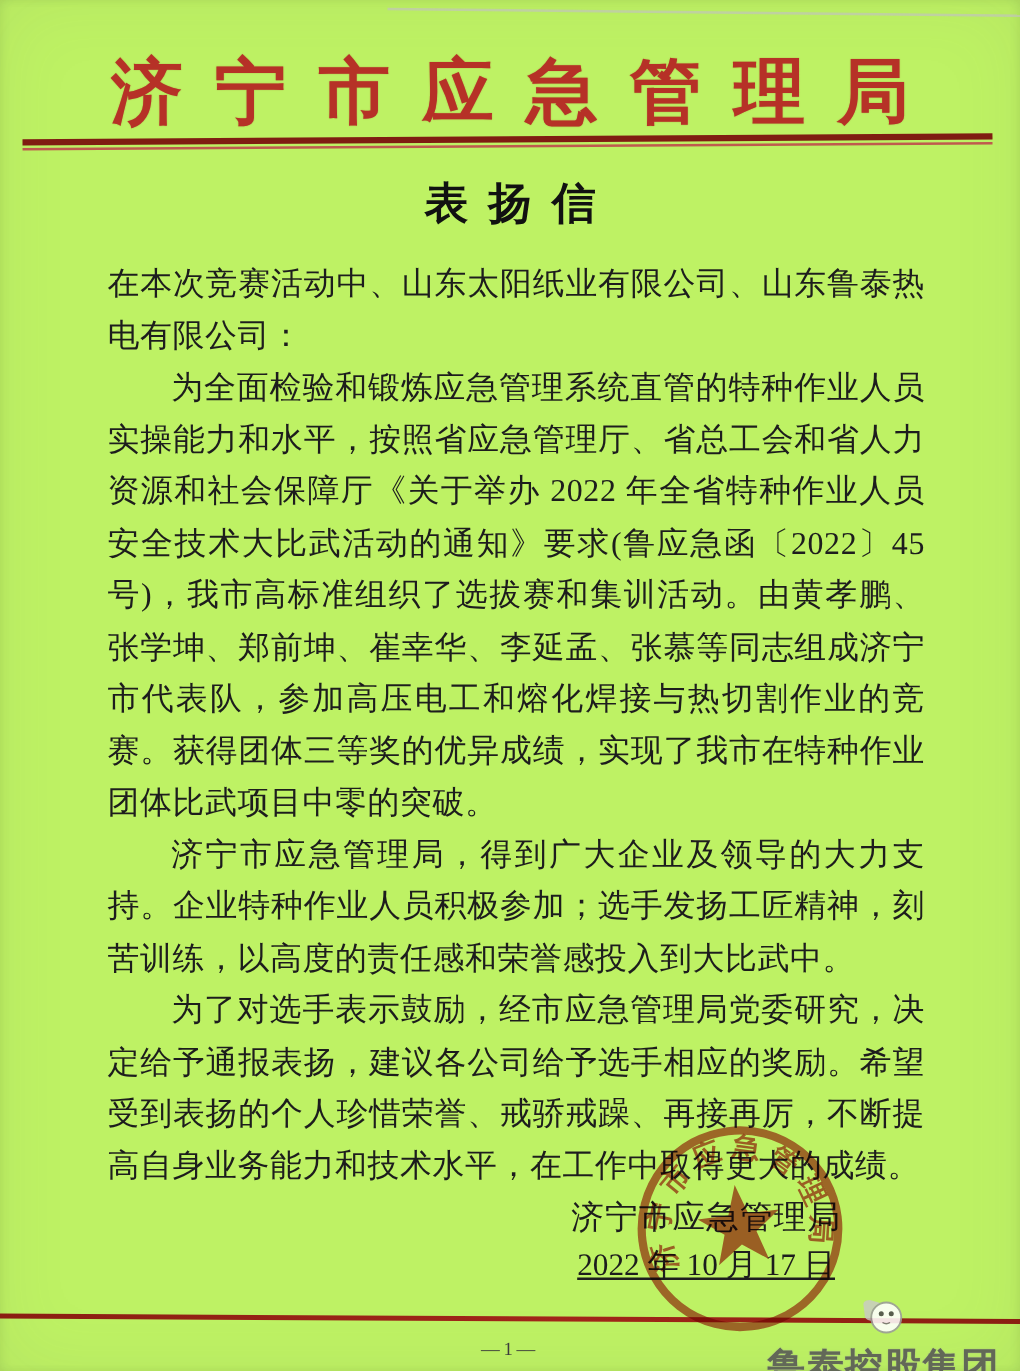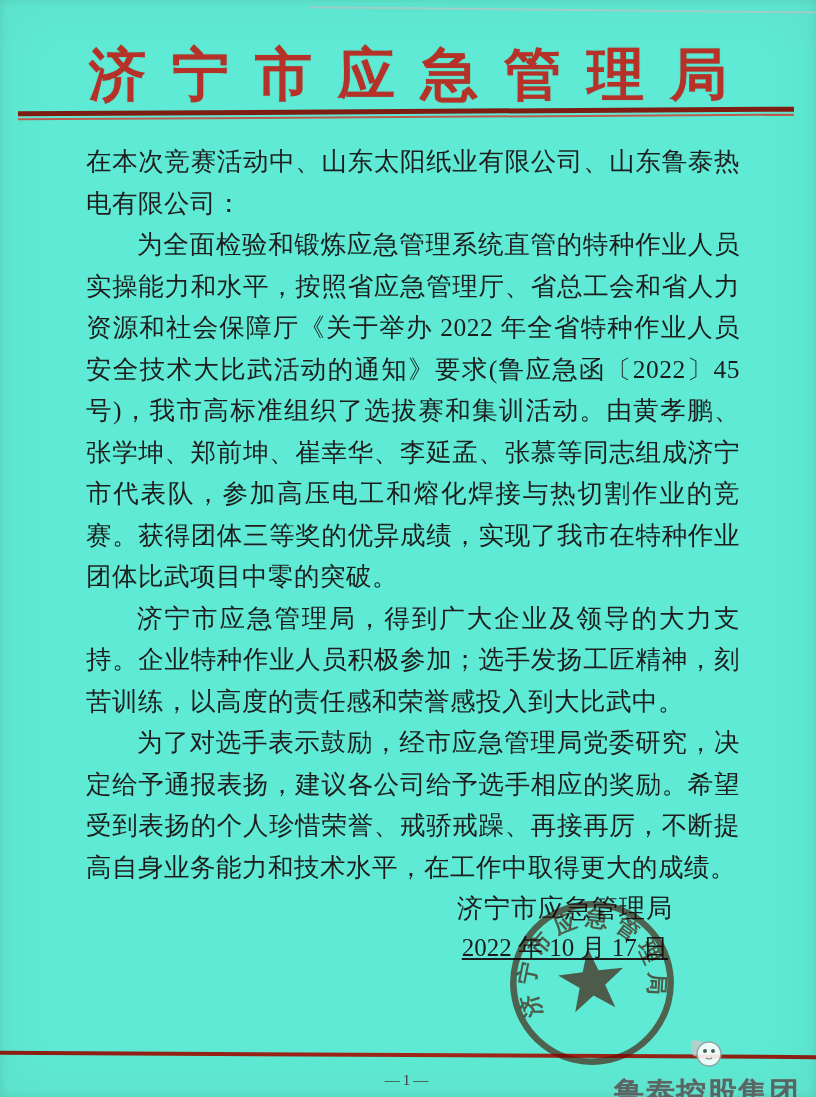--- a/index.html
+++ b/index.html
@@ -1,19 +1,19 @@
 <!DOCTYPE html>
 <html><head>
 <meta charset="utf-8">
 <style>
   html,body{margin:0;padding:0;}
   body{background:#e8e6e2;font-family:"Liberation Serif","DejaVu Serif",serif;}
   .page{
     position:relative;width:816px;height:1097px;margin:0 auto;overflow:hidden;
-    background:#5eead4;
+    background:#bef264;
     box-shadow:inset 0 0 60px rgba(90,85,80,.08), inset 3px 0 8px rgba(0,0,0,.05), inset -3px 0 8px rgba(0,0,0,.05);
     color:#1d1d1d;
   }
   .scan-line-top{
     position:absolute;top:9px;left:38%;right:-2%;height:2px;
     background:#c2c2c2;opacity:.65;transform:rotate(.6deg);
   }
   .bureau-header{
     margin:44px 30px 0 30px;height:62px;line-height:62px;
     text-align:center;font-weight:bold;font-size:57px;letter-spacing:26px;
@@ -75,20 +75,21 @@
 
   <div class="scan-line-top"></div>
 
   <div class="bureau-header">济宁市应急管理局</div>
 
   <div class="header-rule">
     <div class="thick"></div>
     <div class="thin"></div>
   </div>
 
+  <div class="letter-title">表扬信</div>
 
   <div class="body-text">
     <p>在本次竞赛活动中、山东太阳纸业有限公司、山东鲁泰热电有限公司：</p>
     <p class="indent">为全面检验和锻炼应急管理系统直管的特种作业人员实操能力和水平，按照省应急管理厅、省总工会和省人力资源和社会保障厅《关于举办 2022 年全省特种作业人员安全技术大比武活动的通知》要求(鲁应急函〔2022〕45 号)，我市高标准组织了选拔赛和集训活动。由黄孝鹏、张学坤、郑前坤、崔幸华、李延孟、张慕等同志组成济宁市代表队，参加高压电工和熔化焊接与热切割作业的竞赛。获得团体三等奖的优异成绩，实现了我市在特种作业团体比武项目中零的突破。</p>
     <p class="indent">济宁市应急管理局，得到广大企业及领导的大力支持。企业特种作业人员积极参加；选手发扬工匠精神，刻苦训练，以高度的责任感和荣誉感投入到大比武中。</p>
     <p class="indent">为了对选手表示鼓励，经市应急管理局党委研究，决定给予通报表扬，建议各公司给予选手相应的奖励。希望受到表扬的个人珍惜荣誉、戒骄戒躁、再接再厉，不断提高自身业务能力和技术水平，在工作中取得更大的成绩。</p>
   </div>
 
   <div class="sign-block">
     <div class="signature">济宁市应急管理局</div>

